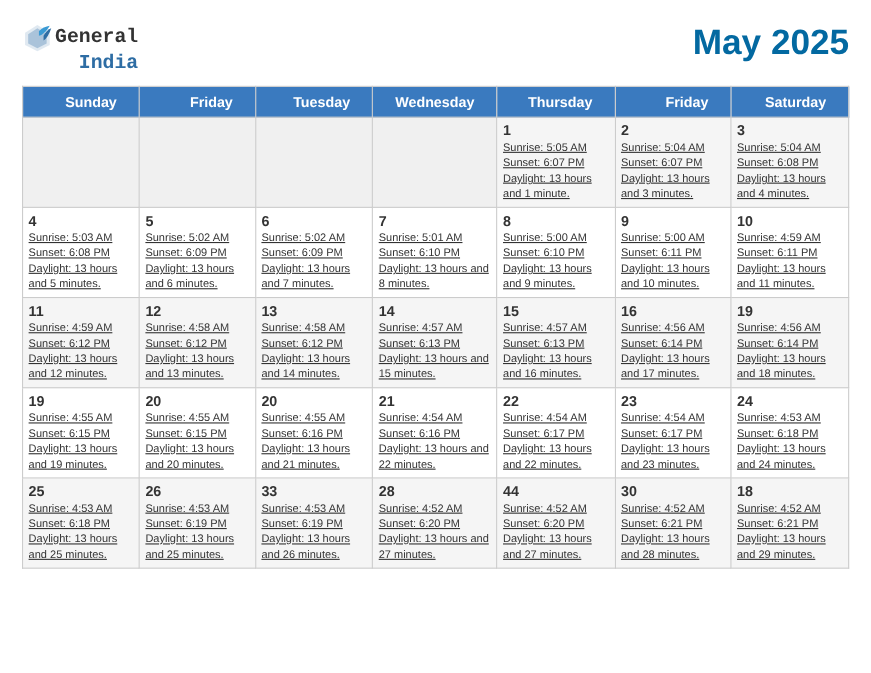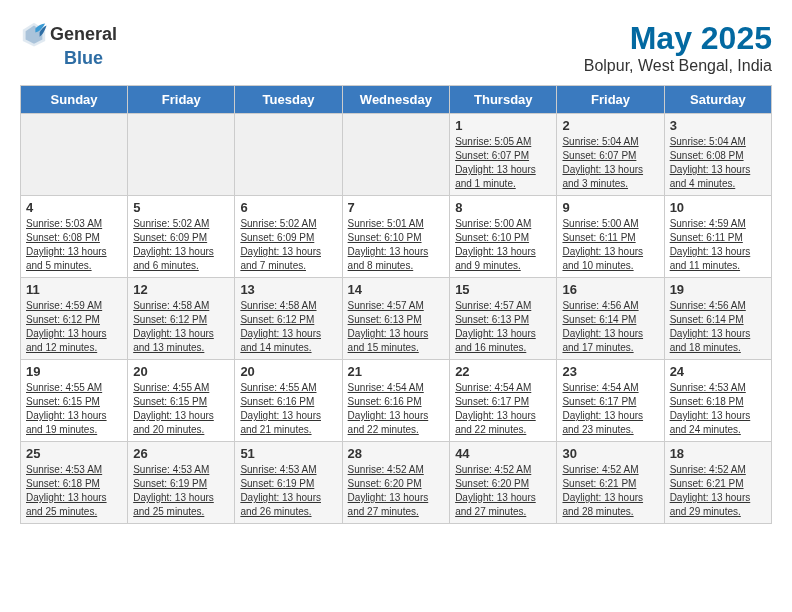--- a/index.html
+++ b/index.html
@@ -35,22 +35,22 @@
     }
     .calendar {
       width: 100%;
       border-collapse: collapse;
     }
     .calendar thead tr th {
       background-color: #3a7abf;
       color: #fff;
       font-size: 13px;
       font-weight: bold;
-      padding: 6px 0;
-      text-align: center;
+      padding: 6px 20px;
+      text-align: right;
       border: 1px solid #ccc;
     }
     .calendar tbody tr td {
       vertical-align: top;
       border: 1px solid #ccc;
       padding: 4px 5px;
       width: 108px;
       min-height: 80px;
       font-size: 10.5px;
       color: #333;
@@ -74,46 +74,46 @@
       color: #333;
       line-height: 1.4;
       text-decoration: underline;
     }
     .empty-cell {
       background: #f0f0f0 !important;
     }
     .logo-wrapper {
       display: flex;
       flex-direction: column;
-      align-items: center;
+      align-items: flex-end;
+      font-family: Liberation Mono, monospace;
     }
     .logo-row {
       display: flex;
       align-items: center;
     }
   </style>
 </head>
 <body>
 
 <div class="header">
   <div class="logo-wrapper">
     <div class="logo-row">
       <svg class="logo-icon" viewBox="0 0 40 40" xmlns="http://www.w3.org/2000/svg">
         <polygon points="20,4 36,14 36,30 20,38 4,30 4,14" fill="#2e6da4" opacity="0.15"></polygon>
         <polygon points="20,8 32,16 32,28 20,34 8,28 8,16" fill="#2e6da4" opacity="0.3"></polygon>
         <path d="M28 18 Q32 10 38 8 Q34 20 28 24 Z" fill="#2e6da4"></path>
         <path d="M22 12 Q28 6 36 5 Q30 16 22 18 Z" fill="#3a9ad4"></path>
       </svg>
       <span style="font-size:18px;font-weight:bold;color:#333;">General</span>
     </div>
-    <span style="font-size:18px;font-weight:bold;color:#2e6da4;margin-left:30px;">Blue</span>
+    <span style="font-size:18px;font-weight:bold;color:#2e6da4;margin-left:30px;">India</span>
   </div>
   <div class="title-block">
     <div class="main-title">May 2025</div>
-    <div class="subtitle">Bolpur, West Bengal, India</div>
   </div>
 </div>
 
 <table class="calendar">
   <thead>
     <tr>
     <th>Sunday</th>
         <th>Friday</th>
         <th>Tuesday</th>
         <th>Wednesday</th>
@@ -234,21 +234,21 @@
       <tr>
         <td>
           <span class="day-number">25</span>
           <div class="day-info">Sunrise: 4:53 AM<br>Sunset: 6:18 PM<br>Daylight: 13 hours and 25 minutes.</div>
         </td>
         <td>
           <span class="day-number">26</span>
           <div class="day-info">Sunrise: 4:53 AM<br>Sunset: 6:19 PM<br>Daylight: 13 hours and 25 minutes.</div>
         </td>
         <td>
-          <span class="day-number">51</span>
+          <span class="day-number">33</span>
           <div class="day-info">Sunrise: 4:53 AM<br>Sunset: 6:19 PM<br>Daylight: 13 hours and 26 minutes.</div>
         </td>
         <td>
           <span class="day-number">28</span>
           <div class="day-info">Sunrise: 4:52 AM<br>Sunset: 6:20 PM<br>Daylight: 13 hours and 27 minutes.</div>
         </td>
         <td>
           <span class="day-number">44</span>
           <div class="day-info">Sunrise: 4:52 AM<br>Sunset: 6:20 PM<br>Daylight: 13 hours and 27 minutes.</div>
         </td>

